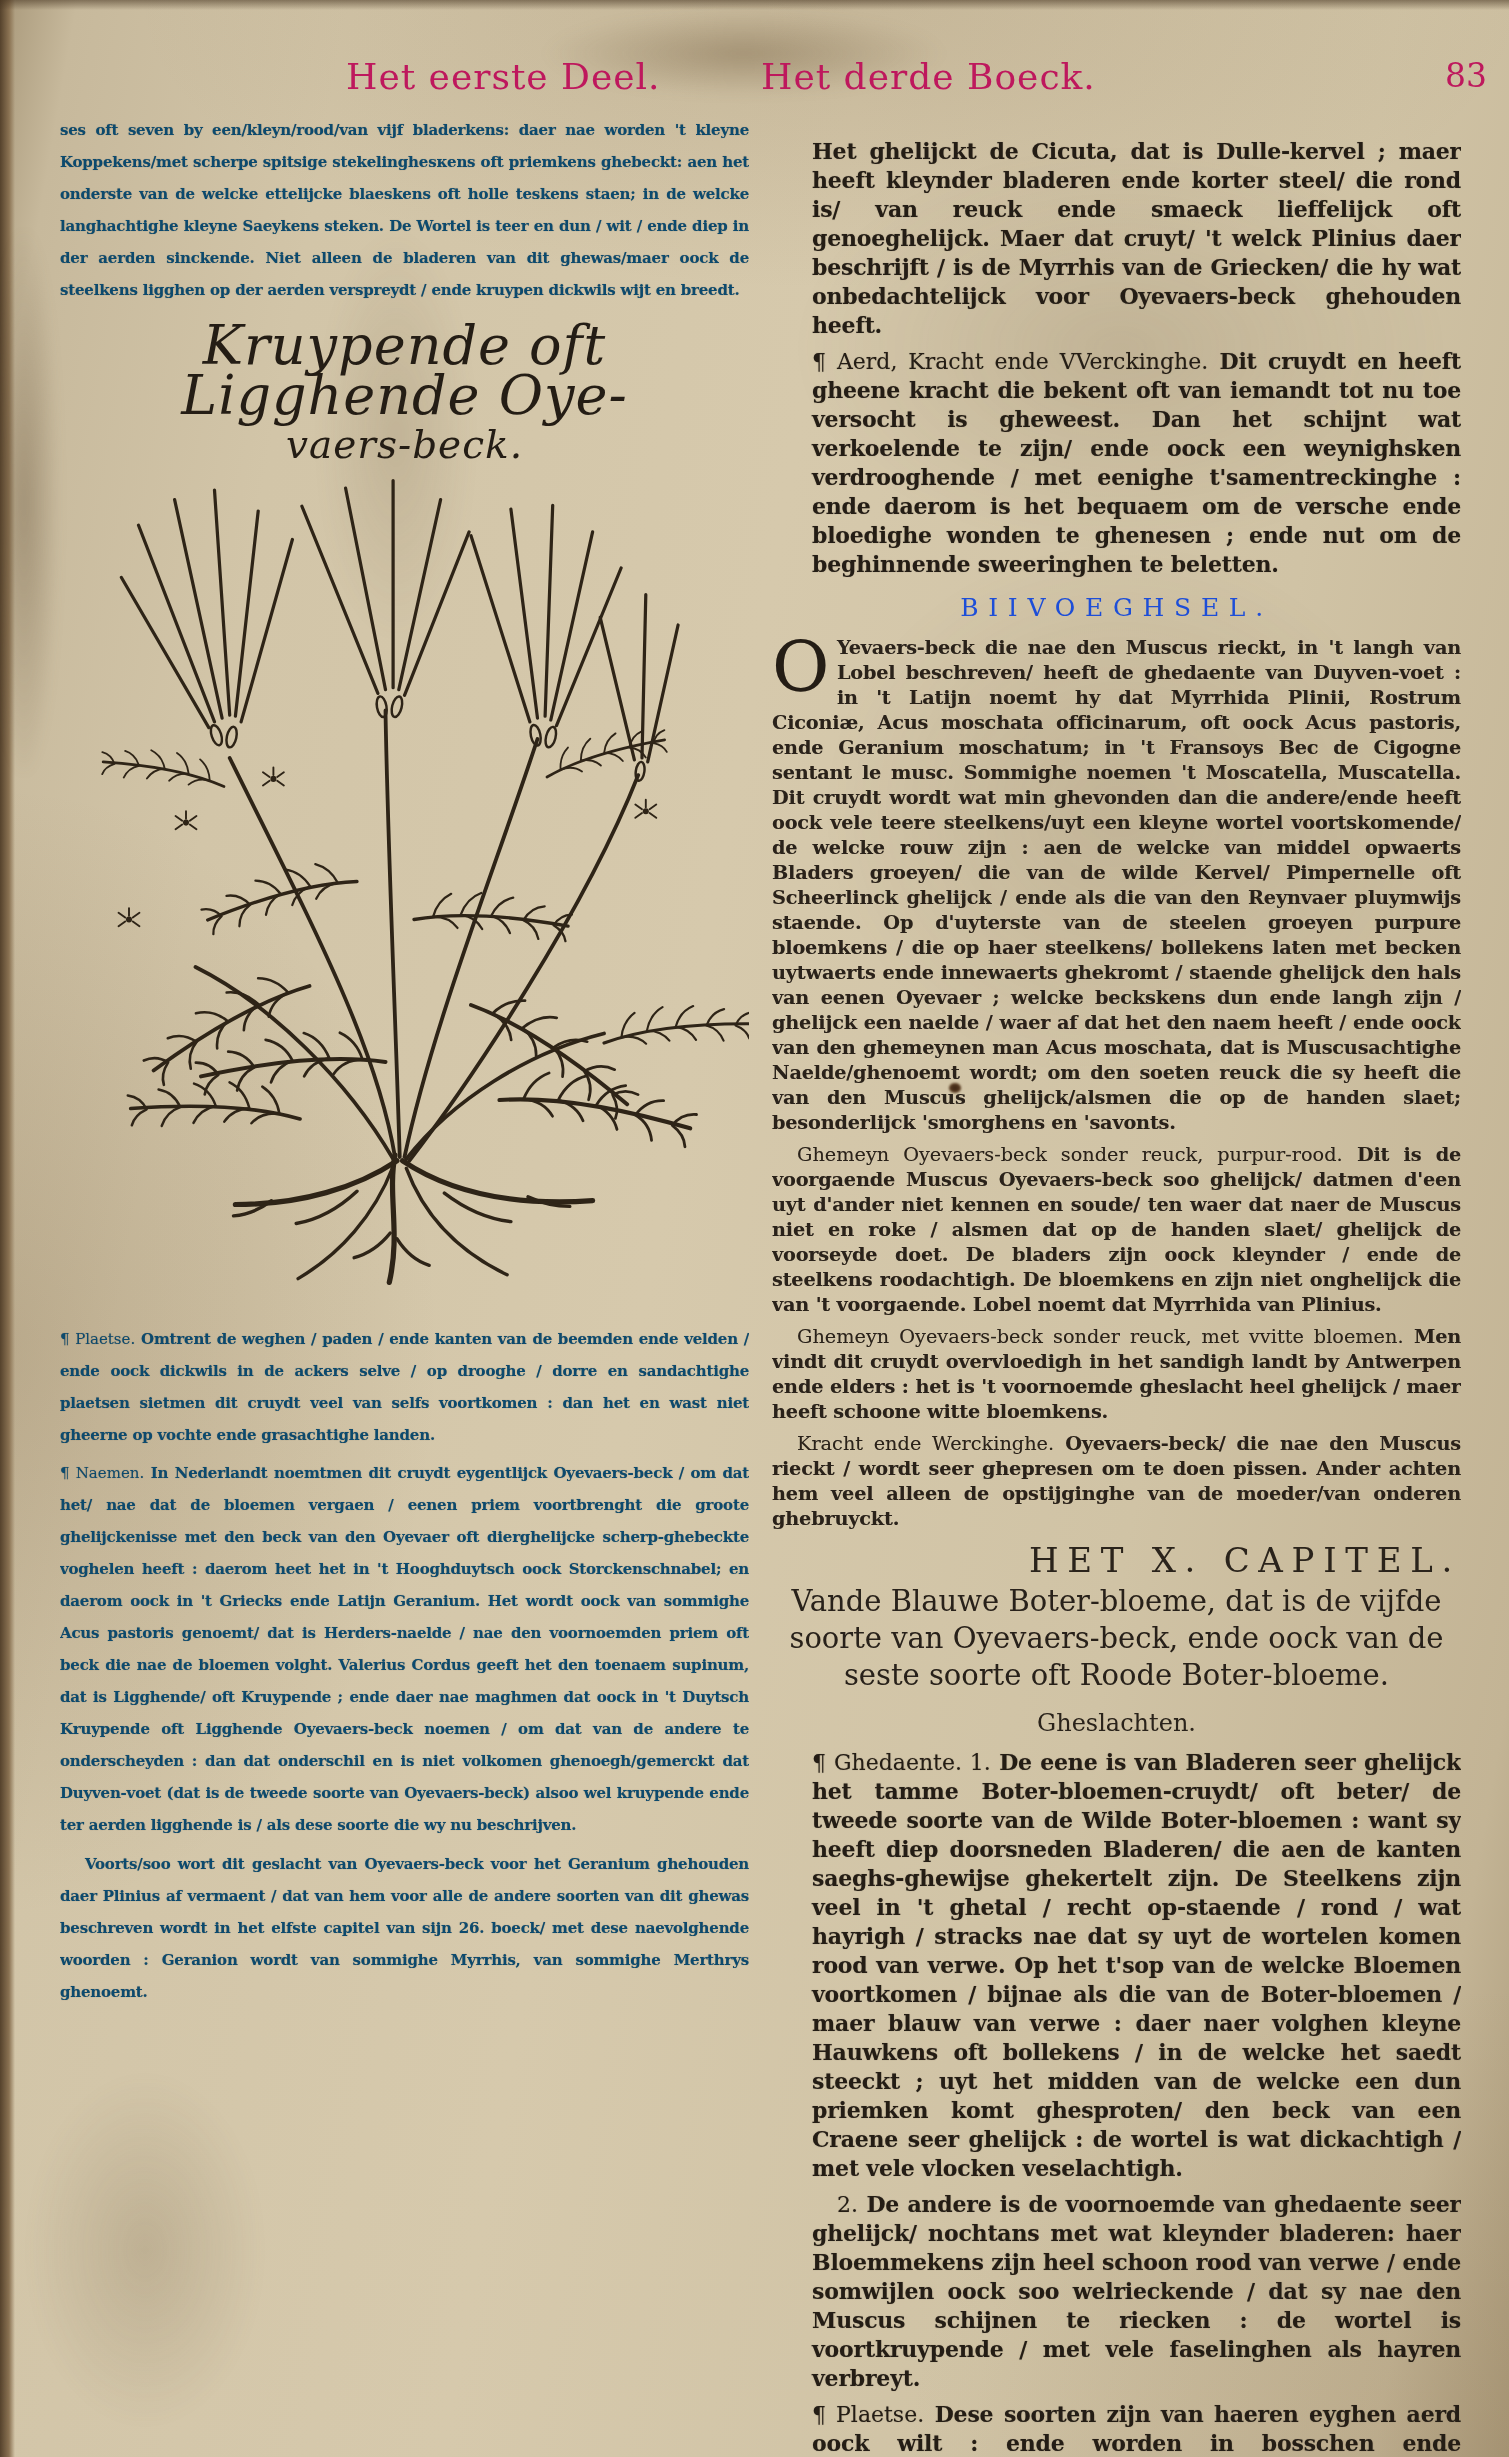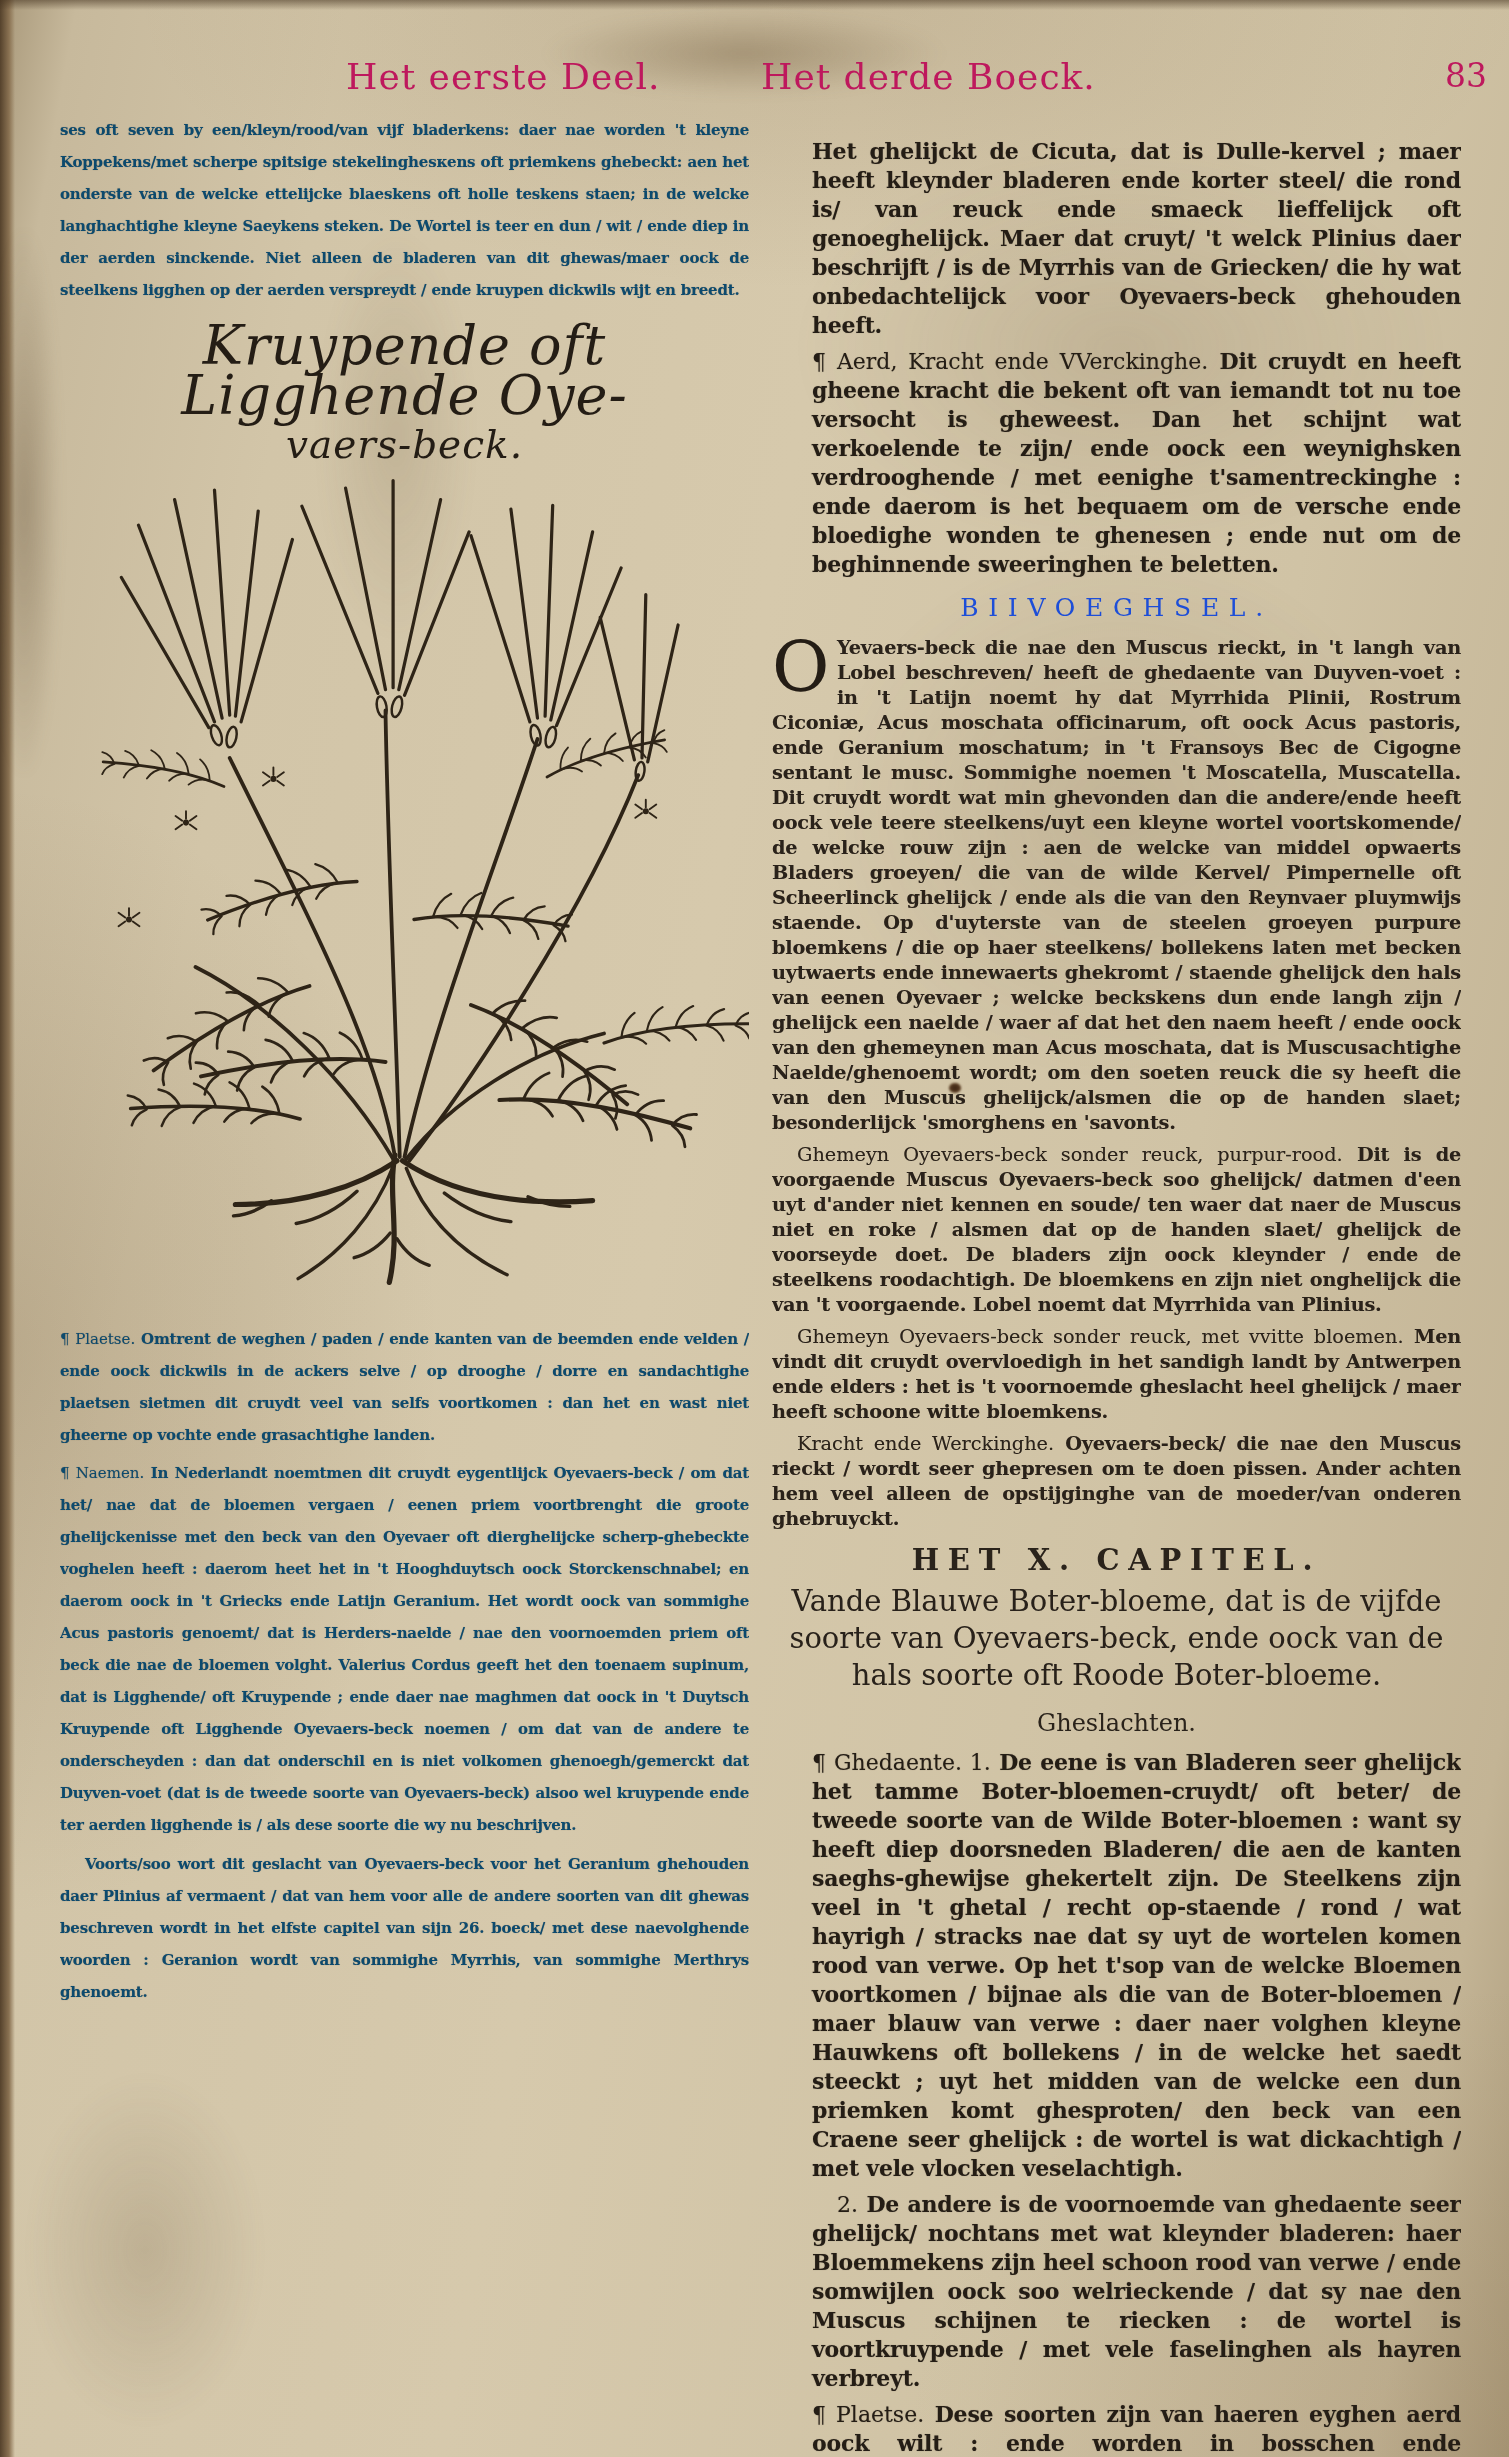--- a/index.html
+++ b/index.html
@@ -49,21 +49,21 @@
       margin:15.4px 0 1.9px 0;letter-spacing:1px;color:#241d15;}
   .script-sub{font-style:italic;font-weight:500;font-size:39px;line-height:44px;text-align:center;
       margin:0 0 5.8px 0;letter-spacing:1px;color:#241d15;}
 
   figure{margin:3.9px 0 13.5px 0;width:100%;height:836px;position:relative;}
   figure svg{width:100%;height:100%;}
   .wood{stroke:#2e2417;fill:none;stroke-linecap:round;}
 
   .center-head{font-weight:400;font-size:25px;line-height:39px;letter-spacing:9.7px;text-align:center;
       margin:9.7px 0 7.7px 0;color:#1d4ed8;}
-  .chap-head{font-weight:700;font-size:29px;line-height:37px;letter-spacing:8.7px;text-align:center;
+  .chap-head{font-weight:400;font-size:34px;line-height:37px;letter-spacing:8.7px;text-align:right;
       margin:11.6px 0 3.9px 0;color:#2a231b;}
   .chap-sub{font-weight:400;font-size:29px;line-height:37px;text-align:center;margin:0 0 9.7px 0;color:#28211a;}
   .sect-head{font-weight:400;font-size:24px;line-height:31px;text-align:center;margin:13.5px 0 9.7px 0;color:#2a231b;}
 
   .dropcap{float:left;font-weight:400;font-size:70px;line-height:56px;padding:3.9px 7.7px 0 0;color:#241d15;}
   .dropcap.vv{font-size:54px;line-height:48px;letter-spacing:-5.8px;padding-right:11.6px;}
 </style>
 </head>
 <body>
 
@@ -176,21 +176,21 @@
     <p class="blR"><span class="lead">¶ Aerd, Kracht ende VVerckinghe.</span> <span>Dit cruydt en heeft gheene kracht die bekent oft van iemandt tot nu toe versocht is gheweest. Dan het schijnt wat verkoelende te zijn/ ende oock een weynighsken verdrooghende / met eenighe t'samentreckinghe : ende daerom is het bequaem om de versche ende bloedighe wonden te ghenesen ; ende nut om de beghinnende sweeringhen te beletten.</span></p>
 
     <div class="center-head">BIIVOEGHSEL.</div>
 
     <p class="sm"><span class="dropcap">O</span><span>Yevaers-beck die nae den Muscus rieckt, in 't langh van Lobel beschreven/ heeft de ghedaente van Duyven-voet : in 't Latijn noemt hy dat Myrrhida Plinii, Rostrum Ciconiæ, Acus moschata officinarum, oft oock Acus pastoris, ende Geranium moschatum; in 't Fransoys Bec de Cigogne sentant le musc. Sommighe noemen 't Moscatella, Muscatella. Dit cruydt wordt wat min ghevonden dan die andere/ende heeft oock vele teere steelkens/uyt een kleyne wortel voortskomende/ de welcke rouw zijn : aen de welcke van middel opwaerts Bladers groeyen/ die van de wilde Kervel/ Pimpernelle oft Scheerlinck ghelijck / ende als die van den Reynvaer pluymwijs staende. Op d'uyterste van de steelen groeyen purpure bloemkens / die op haer steelkens/ bollekens laten met becken uytwaerts ende innewaerts ghekromt / staende ghelijck den hals van eenen Oyevaer ; welcke beckskens dun ende langh zijn / ghelijck een naelde / waer af dat het den naem heeft / ende oock van den ghemeynen man Acus moschata, dat is Muscusachtighe Naelde/ghenoemt wordt; om den soeten reuck die sy heeft die van den Muscus ghelijck/alsmen die op de handen slaet; besonderlijck 'smorghens en 'savonts.</span></p>
     <p class="sm indent"><span class="lead">Ghemeyn Oyevaers-beck sonder reuck, purpur-rood.</span> <span>Dit is de voorgaende Muscus Oyevaers-beck soo ghelijck/ datmen d'een uyt d'ander niet kennen en soude/ ten waer dat naer de Muscus niet en roke / alsmen dat op de handen slaet/ ghelijck de voorseyde doet. De bladers zijn oock kleynder / ende de steelkens roodachtigh. De bloemkens en zijn niet onghelijck die van 't voorgaende. Lobel noemt dat Myrrhida van Plinius.</span></p>
     <p class="sm indent"><span class="lead">Ghemeyn Oyevaers-beck sonder reuck, met vvitte bloemen.</span> <span>Men vindt dit cruydt overvloedigh in het sandigh landt by Antwerpen ende elders : het is 't voornoemde gheslacht heel ghelijck / maer heeft schoone witte bloemkens.</span></p>
     <p class="sm indent"><span class="lead">Kracht ende Werckinghe.</span> <span>Oyevaers-beck/ die nae den Muscus rieckt / wordt seer ghepresen om te doen pissen. Ander achten hem veel alleen de opstijginghe van de moeder/van onderen ghebruyckt.</span></p>
 
     <div class="chap-head">HET X. CAPITEL.</div>
-    <div class="chap-sub">Vande Blauwe Boter-bloeme, dat is de vijfde soorte van Oyevaers-beck, ende oock van de hals soorte oft Roode Boter-bloeme.</div>
+    <div class="chap-sub">Vande Blauwe Boter-bloeme, dat is de vijfde soorte van Oyevaers-beck, ende oock van de seste soorte oft Roode Boter-bloeme.</div>
     <div class="sect-head">Gheslachten.</div>
 
     <p class="blR"><span class="lead">¶ Ghedaente. 1.</span> <span>De eene is van Bladeren seer ghelijck het tamme Boter-bloemen-cruydt/ oft beter/ de tweede soorte van de Wilde Boter-bloemen : want sy heeft diep doorsneden Bladeren/ die aen de kanten saeghs-ghewijse ghekertelt zijn. De Steelkens zijn veel in 't ghetal / recht op-staende / rond / wat hayrigh / stracks nae dat sy uyt de wortelen komen rood van verwe. Op het t'sop van de welcke Bloemen voortkomen / bijnae als die van de Boter-bloemen / maer blauw van verwe : daer naer volghen kleyne Hauwkens oft bollekens / in de welcke het saedt steeckt ; uyt het midden van de welcke een dun priemken komt ghesproten/ den beck van een Craene seer ghelijck : de wortel is wat dickachtigh / met vele vlocken veselachtigh.</span></p>
     <p class="blR indent"><span class="lead">2.</span> <span>De andere is de voornoemde van ghedaente seer ghelijck/ nochtans met wat kleynder bladeren: haer Bloemmekens zijn heel schoon rood van verwe / ende somwijlen oock soo welrieckende / dat sy nae den Muscus schijnen te riecken : de wortel is voortkruypende / met vele faselinghen als hayren verbreyt.</span></p>
     <p class="blR"><span class="lead">¶ Plaetse.</span> <span>Dese soorten zijn van haeren eyghen aerd oock wilt : ende worden in bosschen ende onghebouwde plaetsen ghevonden ; maer meer in platte en leeghe landouwen / dan op oneffene ende berghachtighe plaetsen. Dan men kanse beyde seer lichtelijck in de hoven doen aerden.</span></p>
 
   </div>
 </div>
 
 

